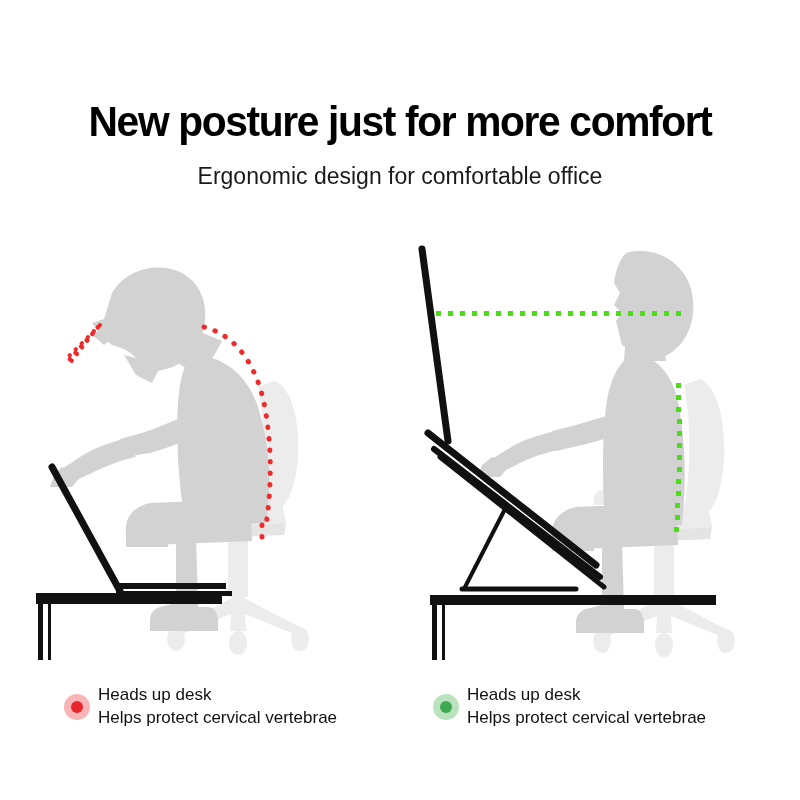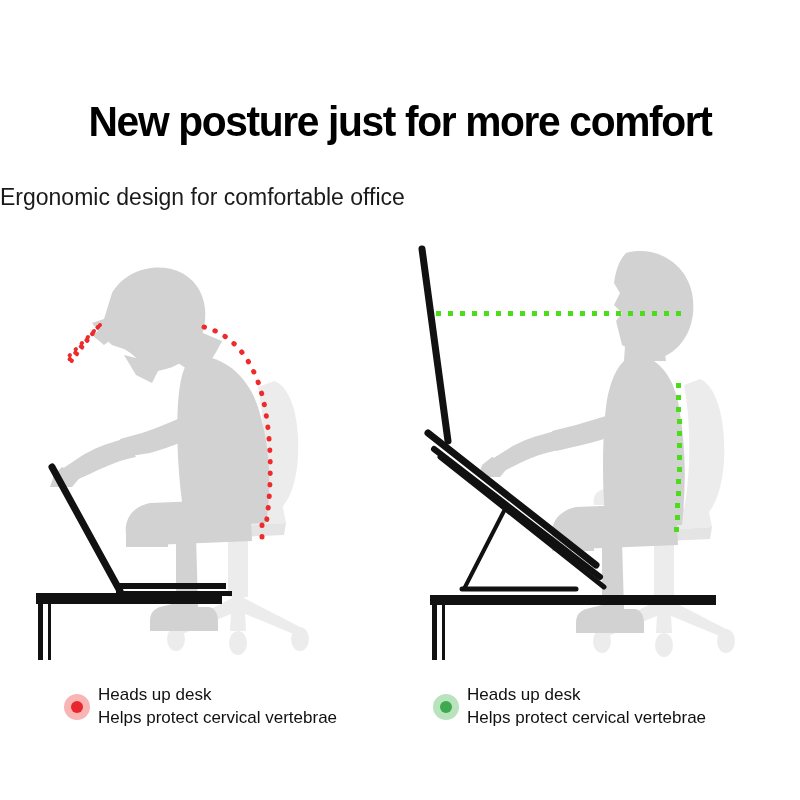--- a/index.html
+++ b/index.html
@@ -27,23 +27,24 @@
     font-family: "Liberation Sans", sans-serif;
     font-weight: bold;
     font-size: 42px;
     letter-spacing: -1.4px;
     color: #000000;
     white-space: nowrap;
     transform: scaleX(0.97);
   }
   .subhead {
     position: absolute;
-    top: 184px;
+    top: 163px;
     left: 0;
     width: 800px;
+    text-align: center;
     font-family: "Liberation Sans", sans-serif;
     font-weight: normal;
     font-size: 23px;
     color: #1a1a1a;
     white-space: nowrap;
   }
 
   
   .scene {
     position: absolute;

